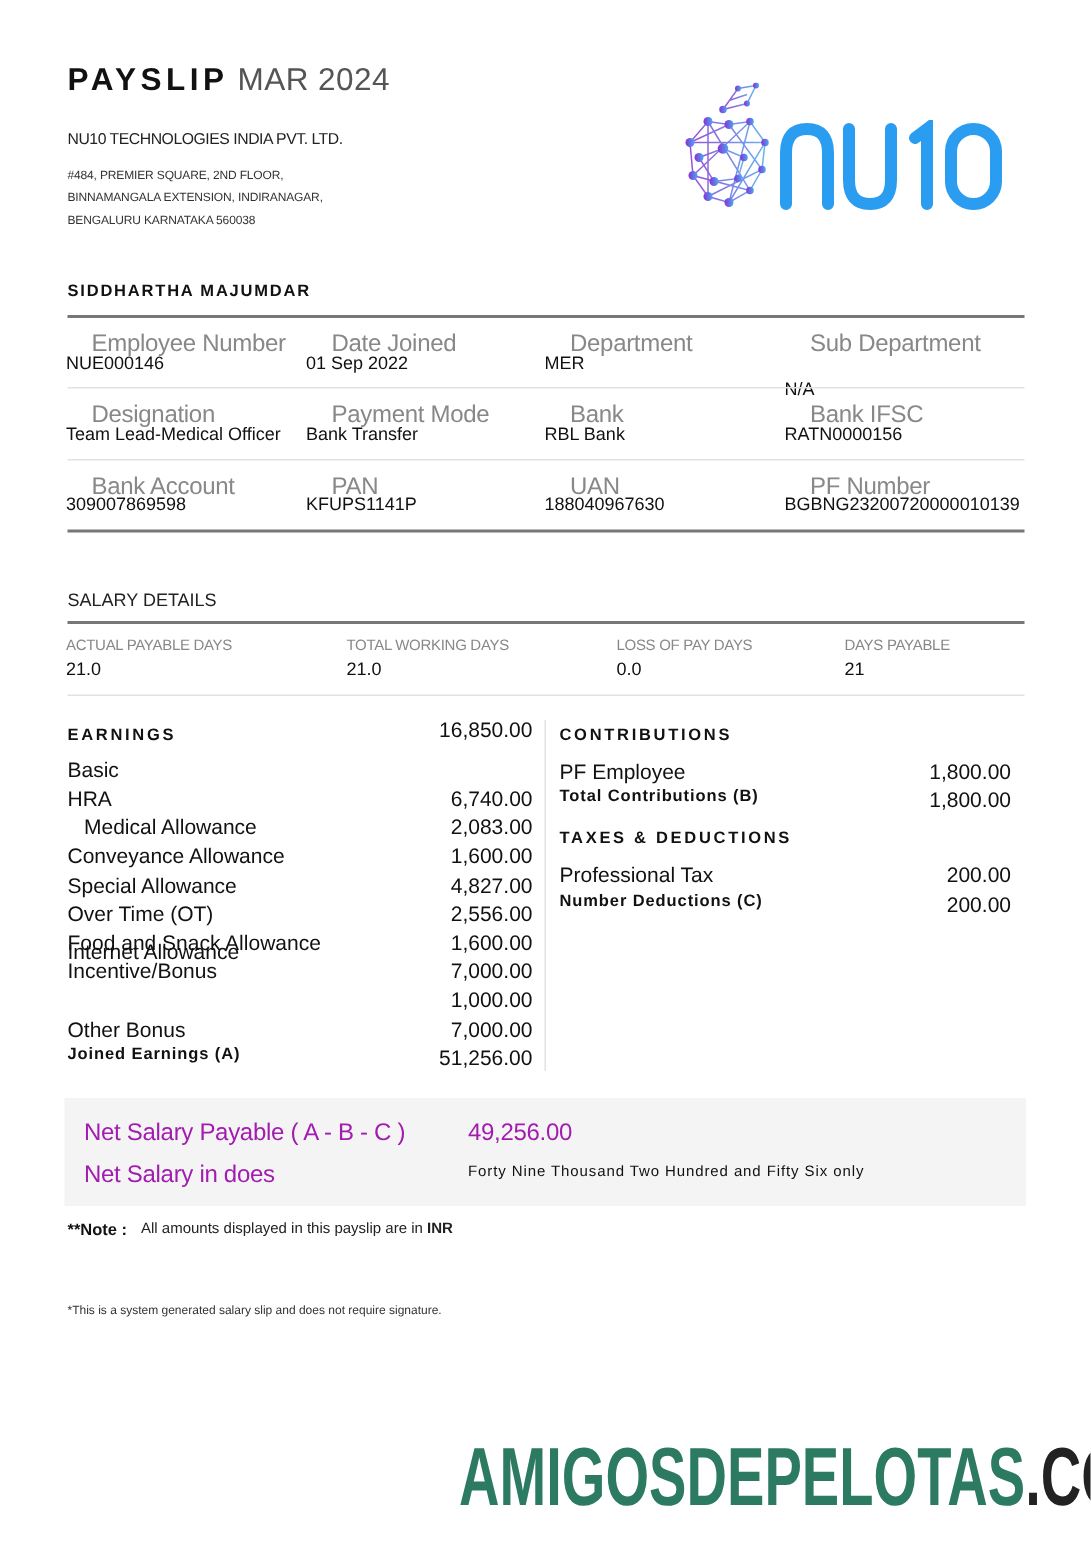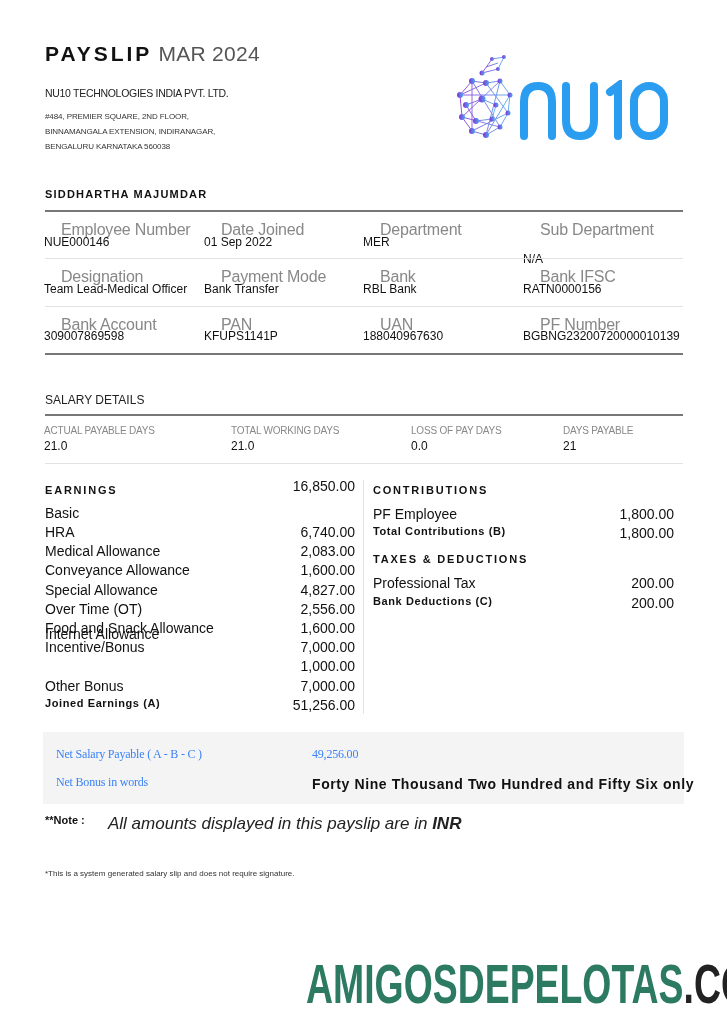--- a/index.html
+++ b/index.html
@@ -25,25 +25,25 @@
     .sd-label { font-size: 10px; color: #888; letter-spacing: -0.2px; white-space: nowrap; }
     .sd-value { font-size: 12px; color: #111; }
 
     .heading { font-size: 11px; font-weight: bold; letter-spacing: 1.8px; color: #111; }
     .row { font-size: 14px; color: #111; white-space: nowrap; }
     .amt { text-align: right; }
     .total { font-weight: bold; letter-spacing: 0.6px; font-size: 11px; }
     .vdiv { left: 363px; top: 480px; width: 1px; height: 234px; background: #e2e2e2; }
 
     .netbox { left: 43px; top: 732px; width: 641px; height: 72px; background: #f4f4f4; }
-    .net-label { font-size: 12px; color: #3b82f6; letter-spacing: -0.2px; font-family: Liberation Serif, serif; }
-    .words { font-size: 14px; font-weight: bold; letter-spacing: 0.6px; }
+    .net-label { font-size: 16px; color: #a21caf; letter-spacing: -0.2px; }
+    .words { font-size: 10px; font-weight: normal; letter-spacing: 0.6px; }
 
     .note-key { left: 45px; top: 814px; font-size: 11px; font-weight: bold; }
-    .note-text { left: 108px; top: 814px; font-size: 17px; font-style: italic; color: #222; }
+    .note-text { left: 94px; top: 814px; font-size: 10px; color: #222; }
     .footer { left: 45px; top: 869px; font-size: 8px; color: #333; }
 
     .watermark { left: 306px; top: 951px; font-size: 55px; font-weight: bold; font-family: "Liberation Sans", sans-serif; transform: scaleX(0.68); transform-origin: left top; letter-spacing: 0px; white-space: nowrap; line-height: 66px; }
     .wm-green { color: #2b7a61; }
     .wm-dark { color: #222; }
   </style>
 </head>
 <body>
 
 <div class="abs title">
@@ -147,21 +147,21 @@
 <div class="abs sd-value" style="left:563px; top:439px">21</div>
 <div class="abs rule-thin" style="top:463px"></div>
 
 <div class="abs heading" style="left:45px; top:484px">EARNINGS</div>
 <div class="abs vdiv"></div>
 
 <div class="abs row" style="left:45px; top:505px">Basic</div>
 <div class="abs row amt" style="left:255px; width:100px; top:478px">16,850.00</div>
 <div class="abs row" style="left:45px; top:524px">HRA</div>
 <div class="abs row amt" style="left:255px; width:100px; top:524px">6,740.00</div>
-<div class="abs row" style="left:45px; top:543px">Medical Allowance</div>
+<div class="abs row" style="left:56px; top:543px">Medical Allowance</div>
 <div class="abs row amt" style="left:255px; width:100px; top:543px">2,083.00</div>
 <div class="abs row" style="left:45px; top:562px">Conveyance Allowance</div>
 <div class="abs row amt" style="left:255px; width:100px; top:562px">1,600.00</div>
 <div class="abs row" style="left:45px; top:582px">Special Allowance</div>
 <div class="abs row amt" style="left:255px; width:100px; top:582px">4,827.00</div>
 <div class="abs row" style="left:45px; top:601px">Over Time (OT)</div>
 <div class="abs row amt" style="left:255px; width:100px; top:601px">2,556.00</div>
 <div class="abs row" style="left:45px; top:620px">Food and Snack Allowance</div>
 <div class="abs row amt" style="left:255px; width:100px; top:620px">1,600.00</div>
 <div class="abs row" style="left:45px; top:639px">Incentive/Bonus</div>
@@ -175,27 +175,27 @@
 
 <div class="abs heading" style="left:373px; top:484px">CONTRIBUTIONS</div>
 <div class="abs row" style="left:373px; top:506px">PF Employee</div>
 <div class="abs row amt" style="left:574px; width:100px; top:506px">1,800.00</div>
 <div class="abs row total" style="left:373px; top:525px">Total Contributions (B)</div>
 <div class="abs row amt" style="left:574px; width:100px; top:525px">1,800.00</div>
 
 <div class="abs heading" style="left:373px; top:553px">TAXES &amp; DEDUCTIONS</div>
 <div class="abs row" style="left:373px; top:575px">Professional Tax</div>
 <div class="abs row amt" style="left:574px; width:100px; top:575px">200.00</div>
-<div class="abs row total" style="left:373px; top:595px">Bank Deductions (C)</div>
+<div class="abs row total" style="left:373px; top:595px">Number Deductions (C)</div>
 <div class="abs row amt" style="left:574px; width:100px; top:595px">200.00</div>
 
 <div class="abs netbox"></div>
 <div class="abs net-label" style="left:56px; top:747px">Net Salary Payable ( A - B - C )</div>
 <div class="abs net-label" style="left:312px; top:747px">49,256.00</div>
-<div class="abs net-label" style="left:56px; top:775px">Net Bonus in words</div>
+<div class="abs net-label" style="left:56px; top:775px">Net Salary in does</div>
 <div class="abs words" style="left:312px; top:776px">Forty Nine Thousand Two Hundred and Fifty Six only</div>
 
 <div class="abs note-key">**Note :</div>
 <div class="abs note-text"><span>All amounts displayed in this payslip are in </span><b>INR</b></div>
 
 <div class="abs footer">*This is a system generated salary slip and does not require signature.</div>
 
 <div class="abs watermark"><span class="wm-green">AMIGOSDEPELOTAS</span><span class="wm-dark">.COM</span></div>
 
 </body></html>

